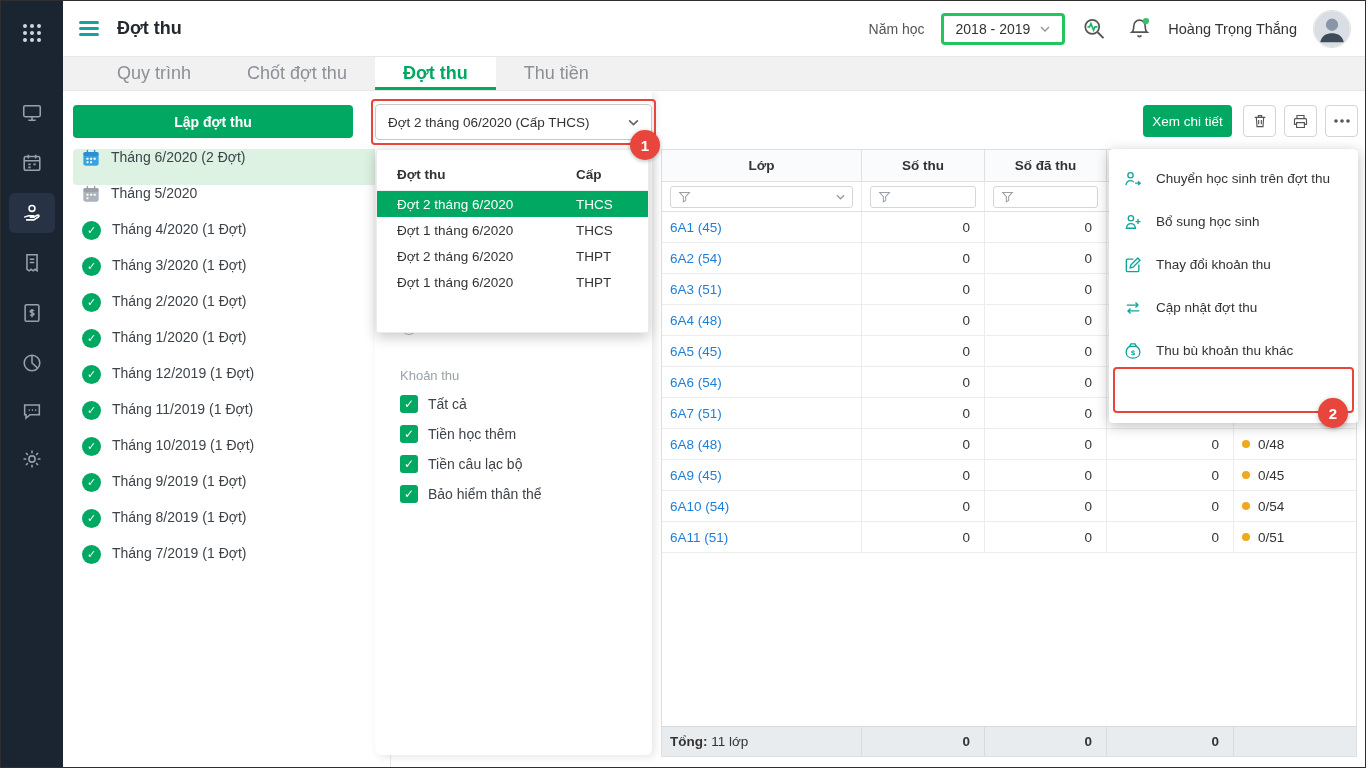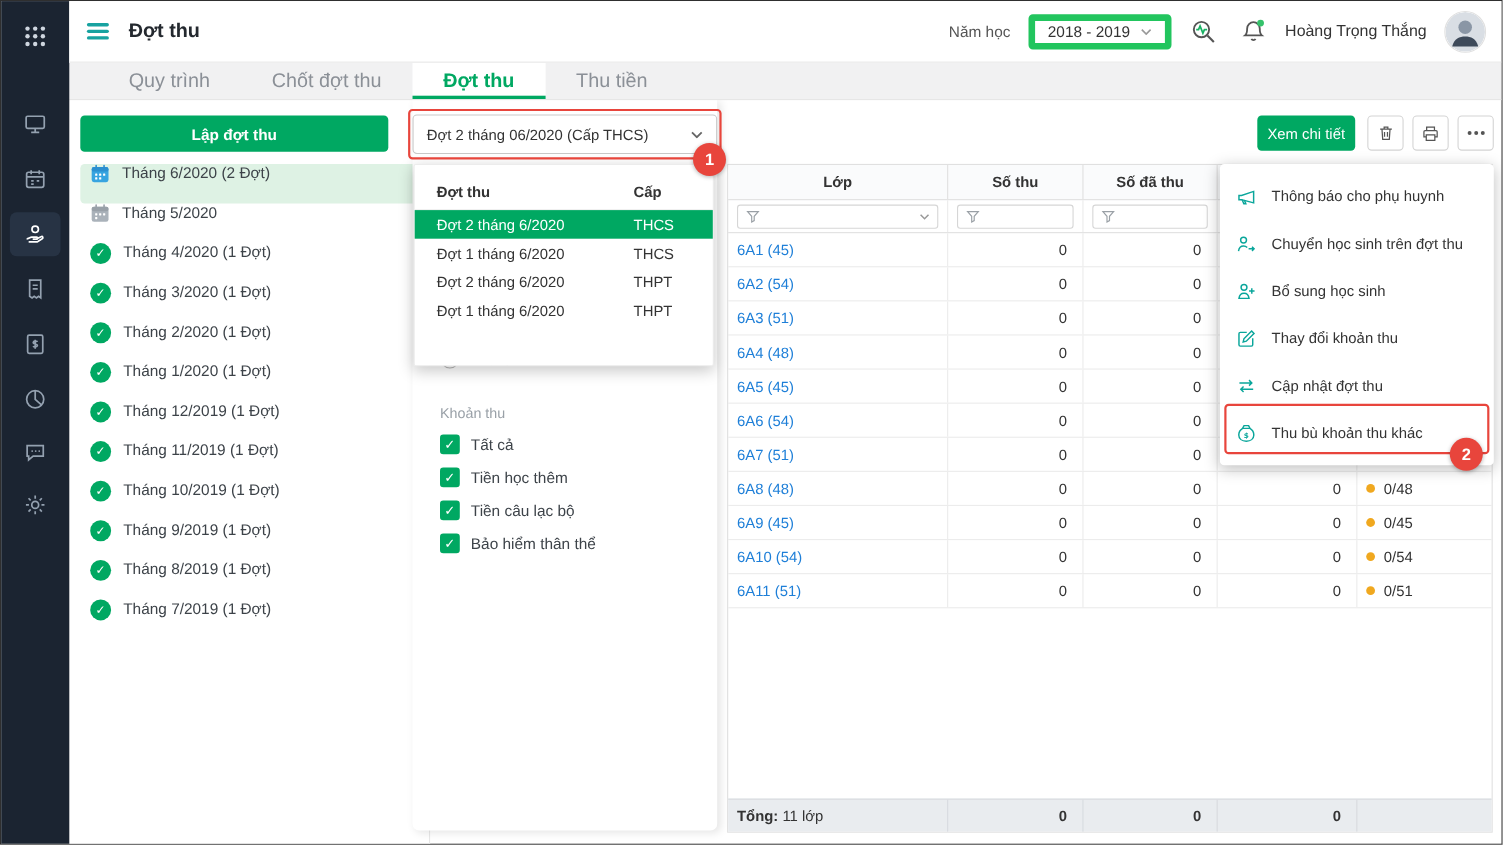--- a/index.html
+++ b/index.html
@@ -12,21 +12,21 @@
   .sb-icon{position:absolute;left:0;width:62px;height:40px;display:flex;align-items:center;justify-content:center;cursor:pointer}
   .sb-icon.active{background:#273344;border-radius:6px;left:8px;width:46px}
 
   
   .header{position:absolute;left:62px;top:0;right:0;height:56px;background:#fff;border-bottom:1px solid #e7e7e7;display:flex;align-items:center;z-index:6}
   .hamburger{width:20px;margin-left:16px;cursor:pointer}
   .hamburger i{display:block;height:2.5px;background:#17a2a0;border-radius:2px;margin:3.5px 0}
   .h-title{font-size:18px;font-weight:bold;color:#24292f;margin-left:18px}
   .h-right{margin-left:auto;display:flex;align-items:center;gap:16px;padding-right:14px}
   .year-label{font-size:14px;color:#555}
-  .year-select{display:flex;align-items:center;gap:10px;height:32px;padding:0 12px;border:6px solid #22c55e;border-radius:4px;font-size:14px;color:#333;background:#fff;cursor:pointer}
+  .year-select{display:flex;align-items:center;gap:10px;height:32px;padding:0 12px;border:3px solid #22c55e;border-radius:4px;font-size:14px;color:#333;background:#fff;cursor:pointer}
   .h-icon{display:flex;align-items:center;justify-content:center;cursor:pointer}
   .user-name{font-size:14.5px;color:#333;white-space:nowrap}
   .avatar{width:38px;height:38px;border-radius:50%;overflow:hidden;border:1px solid #e0e0e0;cursor:pointer}
 
   
   .tabbar{position:absolute;left:62px;top:56px;right:0;height:34px;background:#f1f1f2;display:flex;align-items:stretch;padding-left:26px;border-bottom:1px solid #e6e6e6;z-index:4}
   .tab{display:flex;align-items:center;padding:0 28px;font-size:18px;color:#8b9097;cursor:pointer;white-space:nowrap}
   .tab.active{background:#fff;color:#00a862;font-weight:bold;border-bottom:3px solid #00a862;padding-top:3px}
 
   
@@ -533,27 +533,20 @@
       <div class="gc c2 num">0</div>
       <div class="gc c3 num">0</div>
       <div class="gc c4 num">0</div>
       <div class="gc c5"></div>
     </div>
   </div>
 
   <div class="ctx-menu">
     <div class="ctx-item">
       <svg width="20" height="20" viewBox="0 0 24 24" fill="none" stroke="#0aa69b" stroke-width="1.6">
-          <path d="M4 10.5v4.5h2.8L20 18.5V6L6.8 10.5H4z"></path>
-          <path d="M7.5 15.2l1.8 4.3h2.2l-1.6-4.1"></path>
-        </svg>
-      <span>Thông báo cho phụ huynh</span>
-    </div>
-    <div class="ctx-item">
-      <svg width="20" height="20" viewBox="0 0 24 24" fill="none" stroke="#0aa69b" stroke-width="1.6">
           <circle cx="9" cy="7.5" r="3.2"></circle>
           <path d="M3.5 19.5c.5-3.5 2.8-5.5 5.5-5.5 1.6 0 3 .6 4 1.7"></path>
           <path d="M14.5 17h6M18.2 14.7l2.3 2.3-2.3 2.3"></path>
         </svg>
       <span>Chuyển học sinh trên đợt thu</span>
     </div>
     <div class="ctx-item">
       <svg width="20" height="20" viewBox="0 0 24 24" fill="none" stroke="#0aa69b" stroke-width="1.6">
           <circle cx="9.5" cy="7.5" r="3.2"></circle>
           <path d="M4 19.5c.5-3.5 2.8-5.5 5.5-5.5s5 2 5.5 5.5z"></path>

